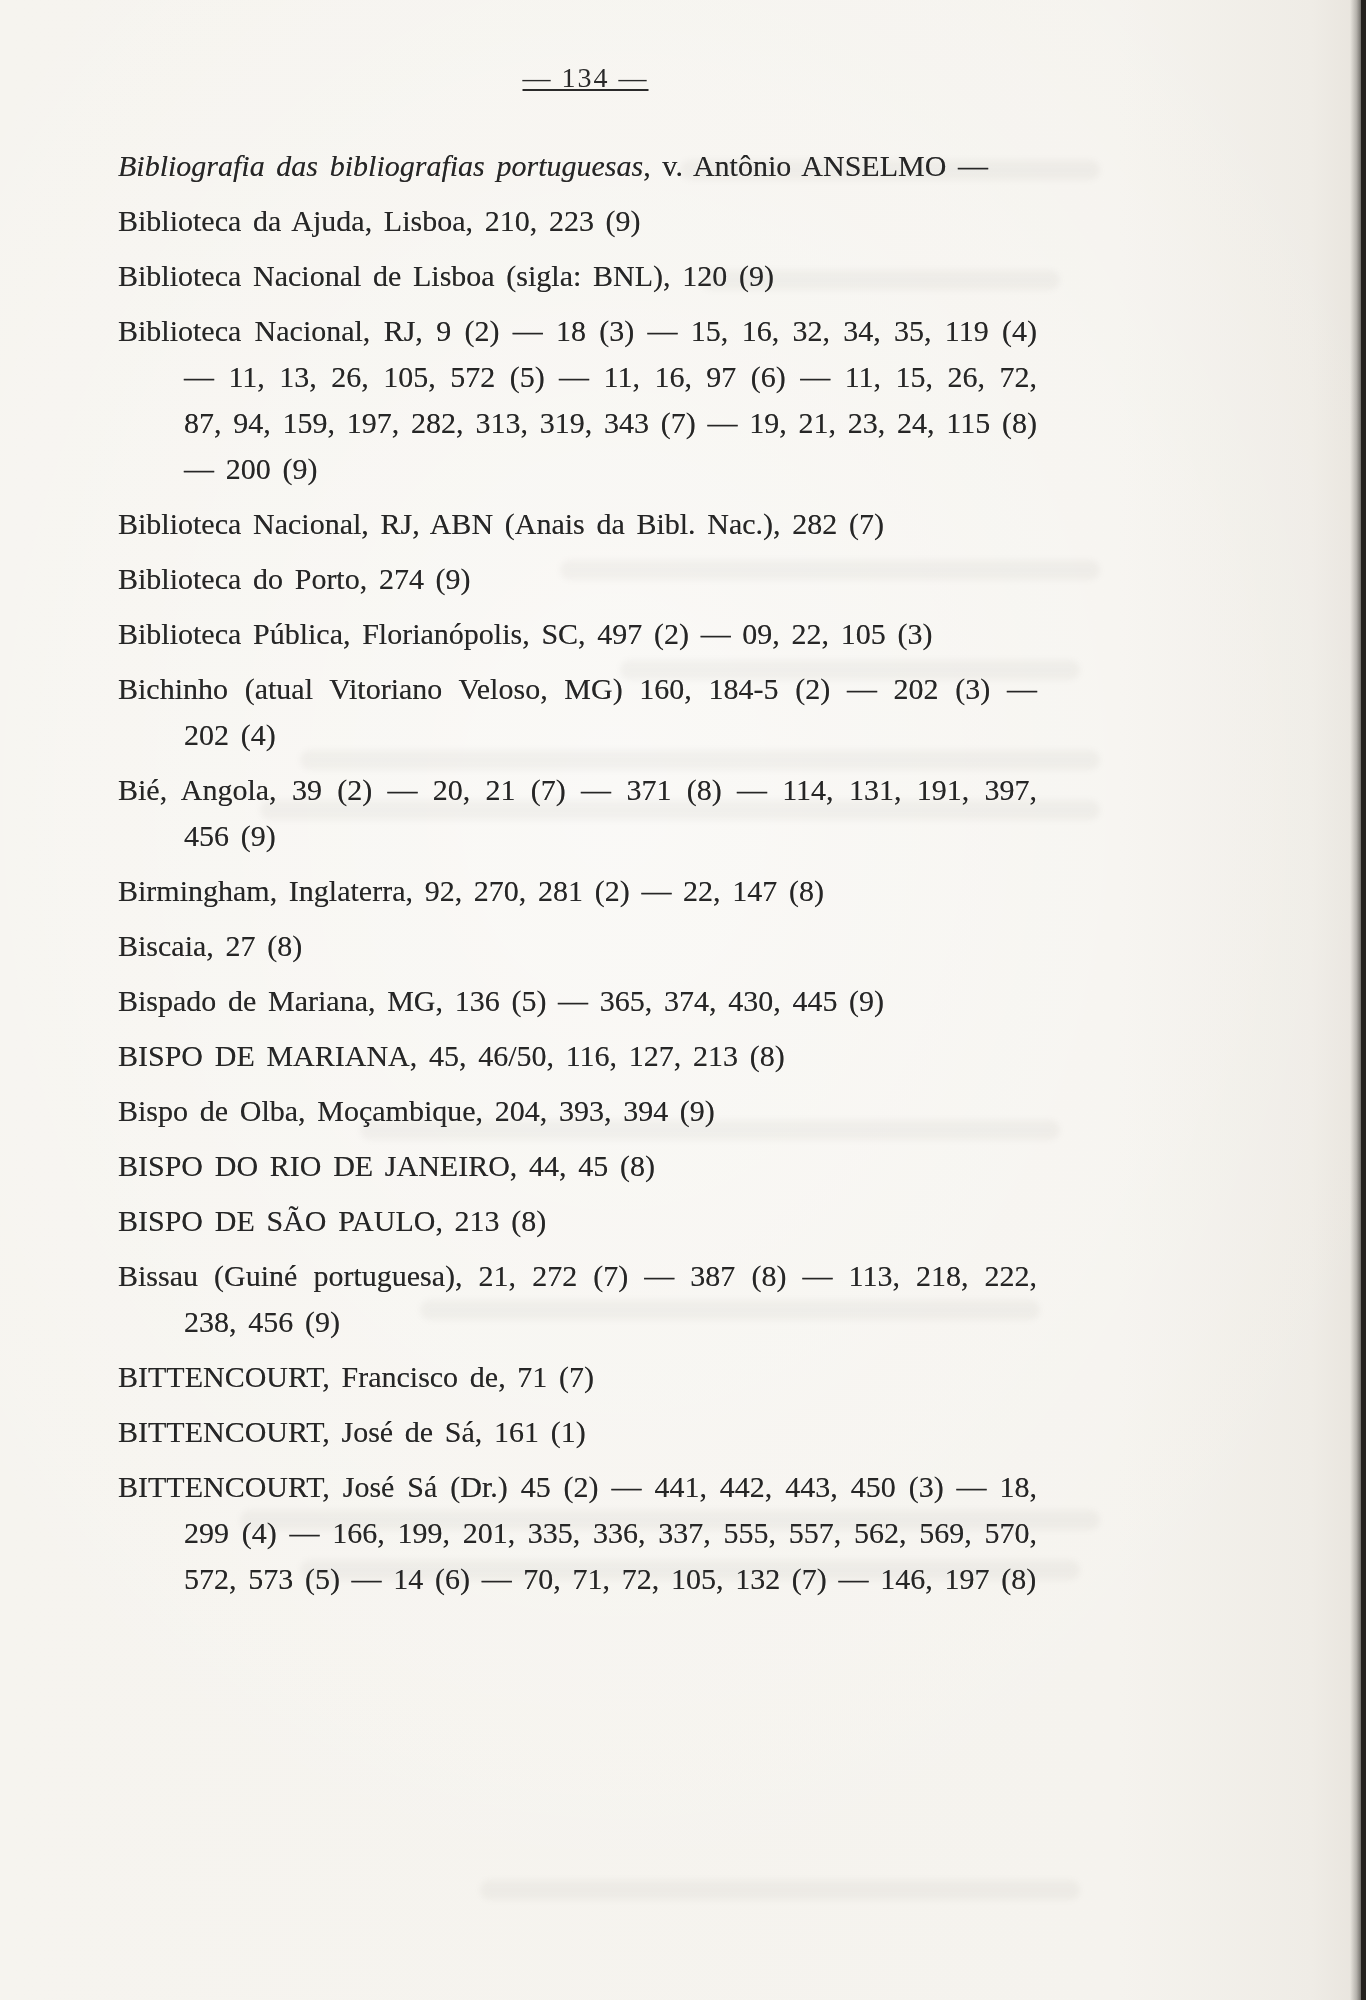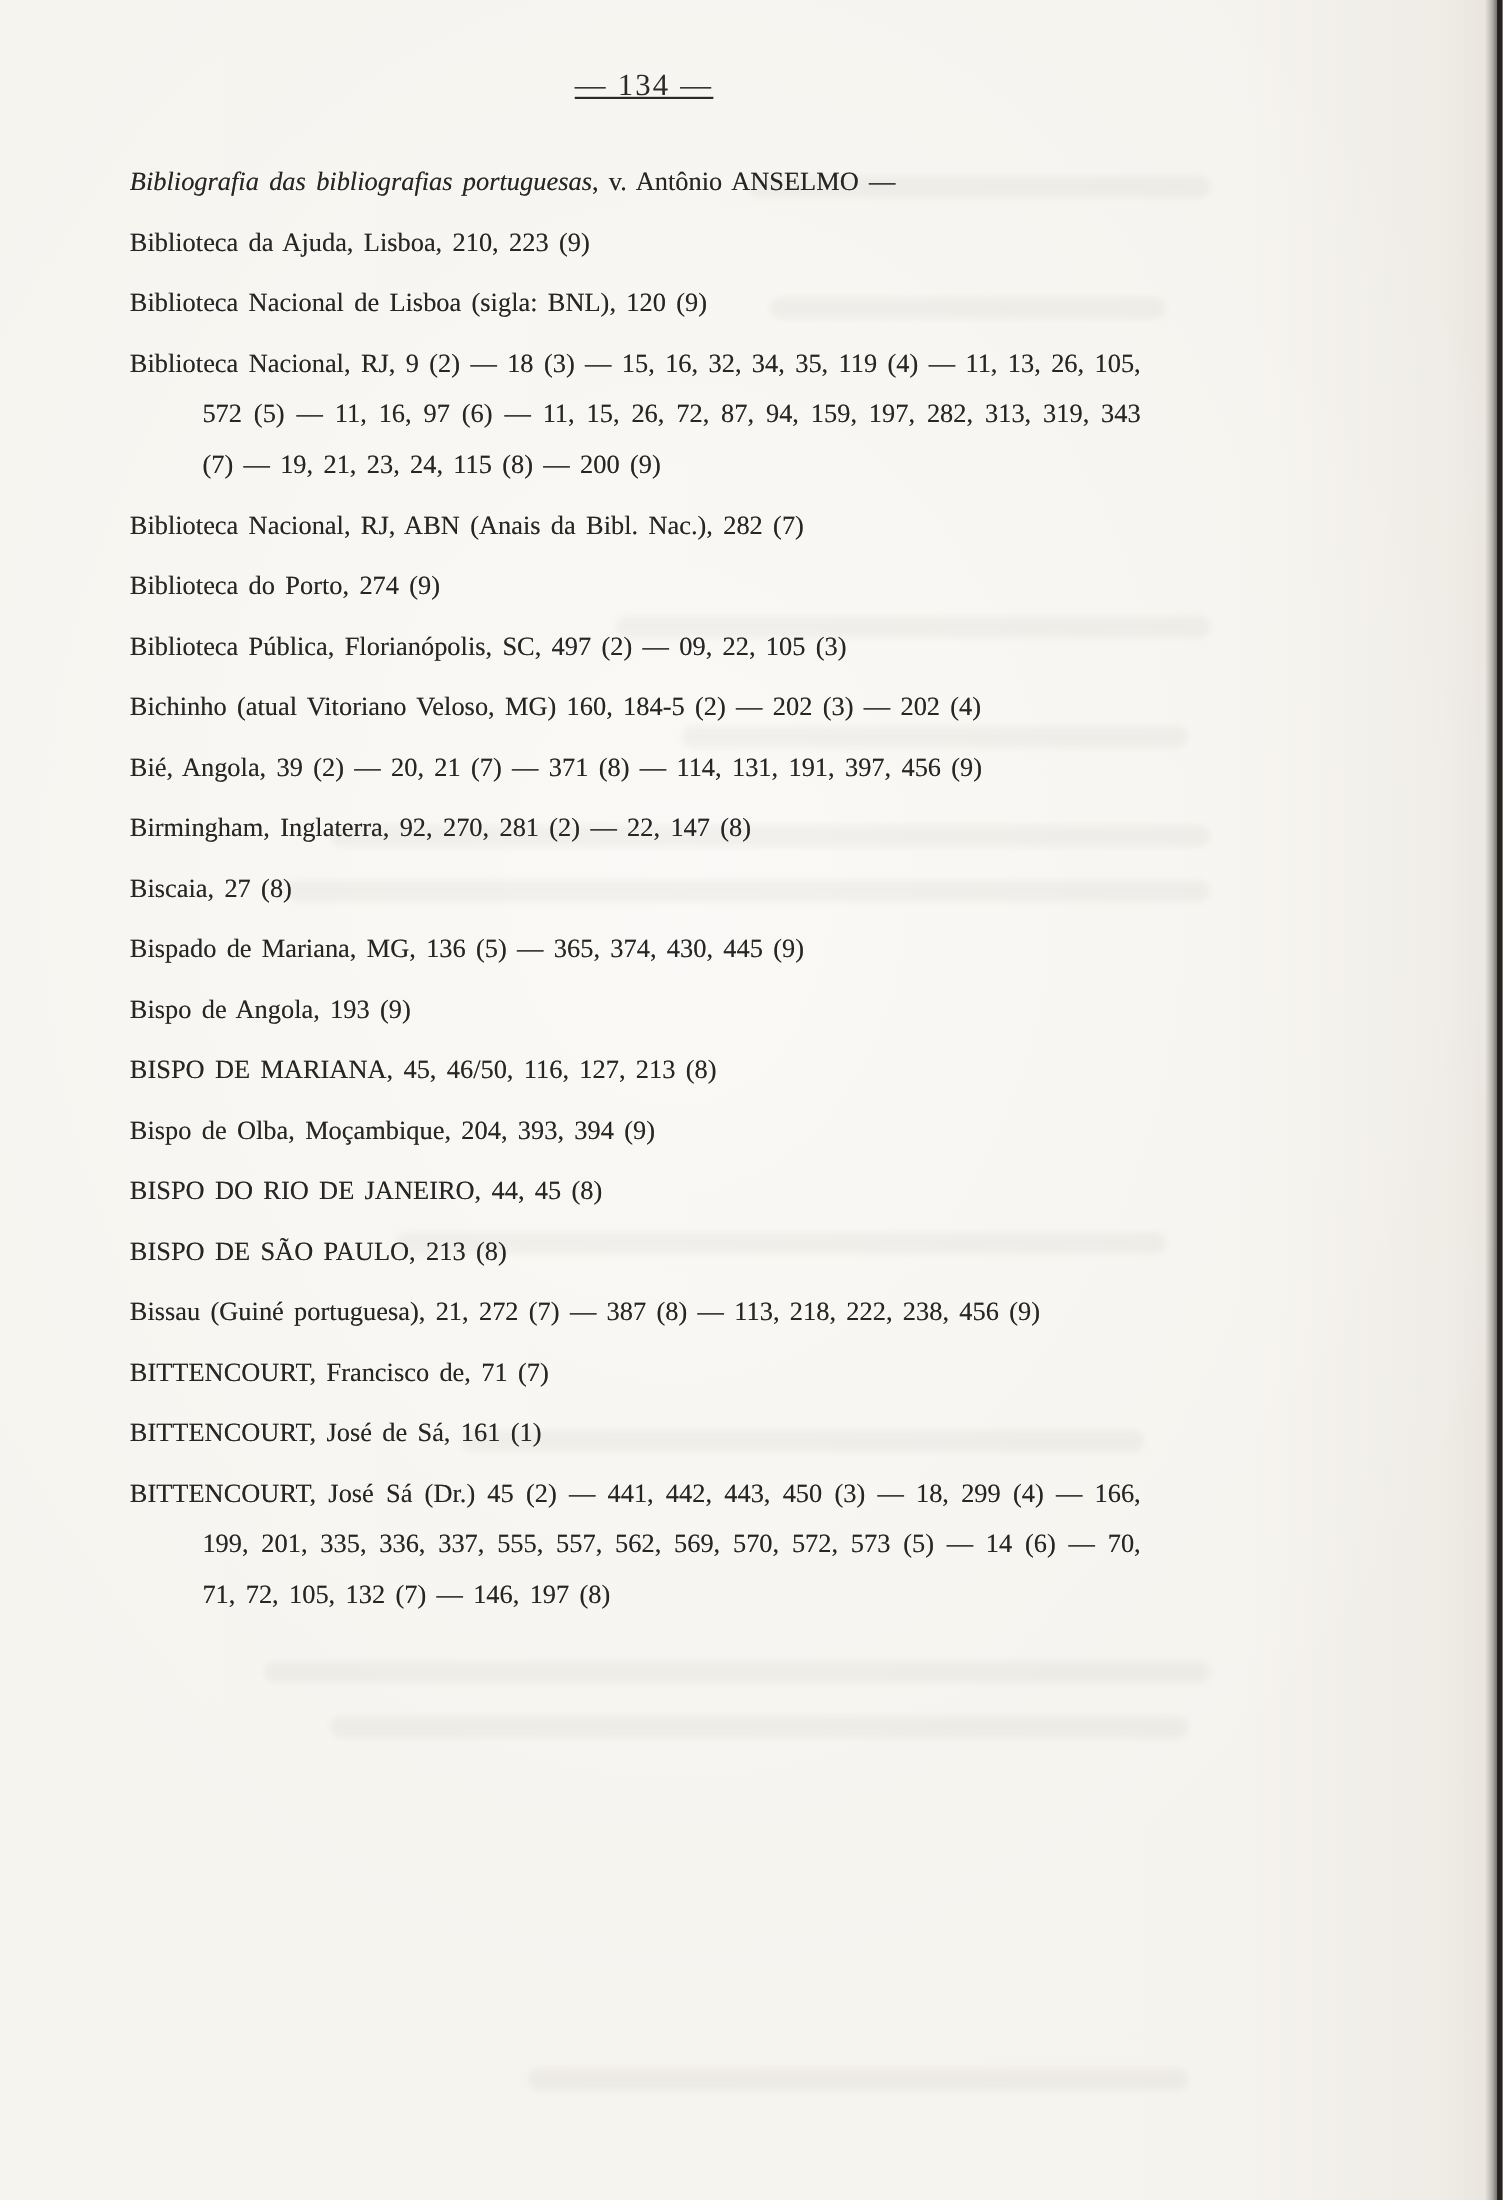--- a/index.html
+++ b/index.html
@@ -75,21 +75,21 @@
   .entries {
     position: absolute;
     top: 143px;
     left: 118px;
     width: 935px;
   }
   .entry {
     margin: 0 16px 9px 0;
     padding-left: 66px;
     text-indent: -66px;
-    font-size: 24px;
+    font-size: 30px;
     line-height: 46px;
     text-align: justify;
     word-spacing: 0.14em;
     color: #262626;
     text-shadow: 0 0 0.4px rgba(38,38,38,0.55);
   }
   .entry .seg.italic { font-style: italic; }
 </style>
 </head>
 <body>
@@ -116,21 +116,20 @@
       <p class="entry"><span class="seg">Biblioteca Nacional de Lisboa (sigla: BNL), 120 (9)</span></p>
       <p class="entry"><span class="seg">Biblioteca Nacional, RJ, 9 (2) — 18 (3) — 15, 16, 32, 34, 35, 119 (4) — 11, 13, 26, 105, 572 (5) — 11, 16, 97 (6) — 11, 15, 26, 72, 87, 94, 159, 197, 282, 313, 319, 343 (7) — 19, 21, 23, 24, 115 (8) — 200 (9)</span></p>
       <p class="entry"><span class="seg">Biblioteca Nacional, RJ, ABN (Anais da Bibl. Nac.), 282 (7)</span></p>
       <p class="entry"><span class="seg">Biblioteca do Porto, 274 (9)</span></p>
       <p class="entry"><span class="seg">Biblioteca Pública, Florianópolis, SC, 497 (2) — 09, 22, 105 (3)</span></p>
       <p class="entry"><span class="seg">Bichinho (atual Vitoriano Veloso, MG) 160, 184-5 (2) — 202 (3) — 202 (4)</span></p>
       <p class="entry"><span class="seg">Bié, Angola, 39 (2) — 20, 21 (7) — 371 (8) — 114, 131, 191, 397, 456 (9)</span></p>
       <p class="entry"><span class="seg">Birmingham, Inglaterra, 92, 270, 281 (2) — 22, 147 (8)</span></p>
       <p class="entry"><span class="seg">Biscaia, 27 (8)</span></p>
       <p class="entry"><span class="seg">Bispado de Mariana, MG, 136 (5) — 365, 374, 430, 445 (9)</span></p>
-      <p class="entry"><span class="seg">Bispo de Angola, 193 (9)</span></p>
       <p class="entry"><span class="seg">BISPO DE MARIANA, 45, 46/50, 116, 127, 213 (8)</span></p>
       <p class="entry"><span class="seg">Bispo de Olba, Moçambique, 204, 393, 394 (9)</span></p>
       <p class="entry"><span class="seg">BISPO DO RIO DE JANEIRO, 44, 45 (8)</span></p>
       <p class="entry"><span class="seg">BISPO DE SÃO PAULO, 213 (8)</span></p>
       <p class="entry"><span class="seg">Bissau (Guiné portuguesa), 21, 272 (7) — 387 (8) — 113, 218, 222, 238, 456 (9)</span></p>
       <p class="entry"><span class="seg">BITTENCOURT, Francisco de, 71 (7)</span></p>
       <p class="entry"><span class="seg">BITTENCOURT, José de Sá, 161 (1)</span></p>
       <p class="entry"><span class="seg">BITTENCOURT, José Sá (Dr.) 45 (2) — 441, 442, 443, 450 (3) — 18, 299 (4) — 166, 199, 201, 335, 336, 337, 555, 557, 562, 569, 570, 572, 573 (5) — 14 (6) — 70, 71, 72, 105, 132 (7) — 146, 197 (8)</span></p>
     </div>
 

